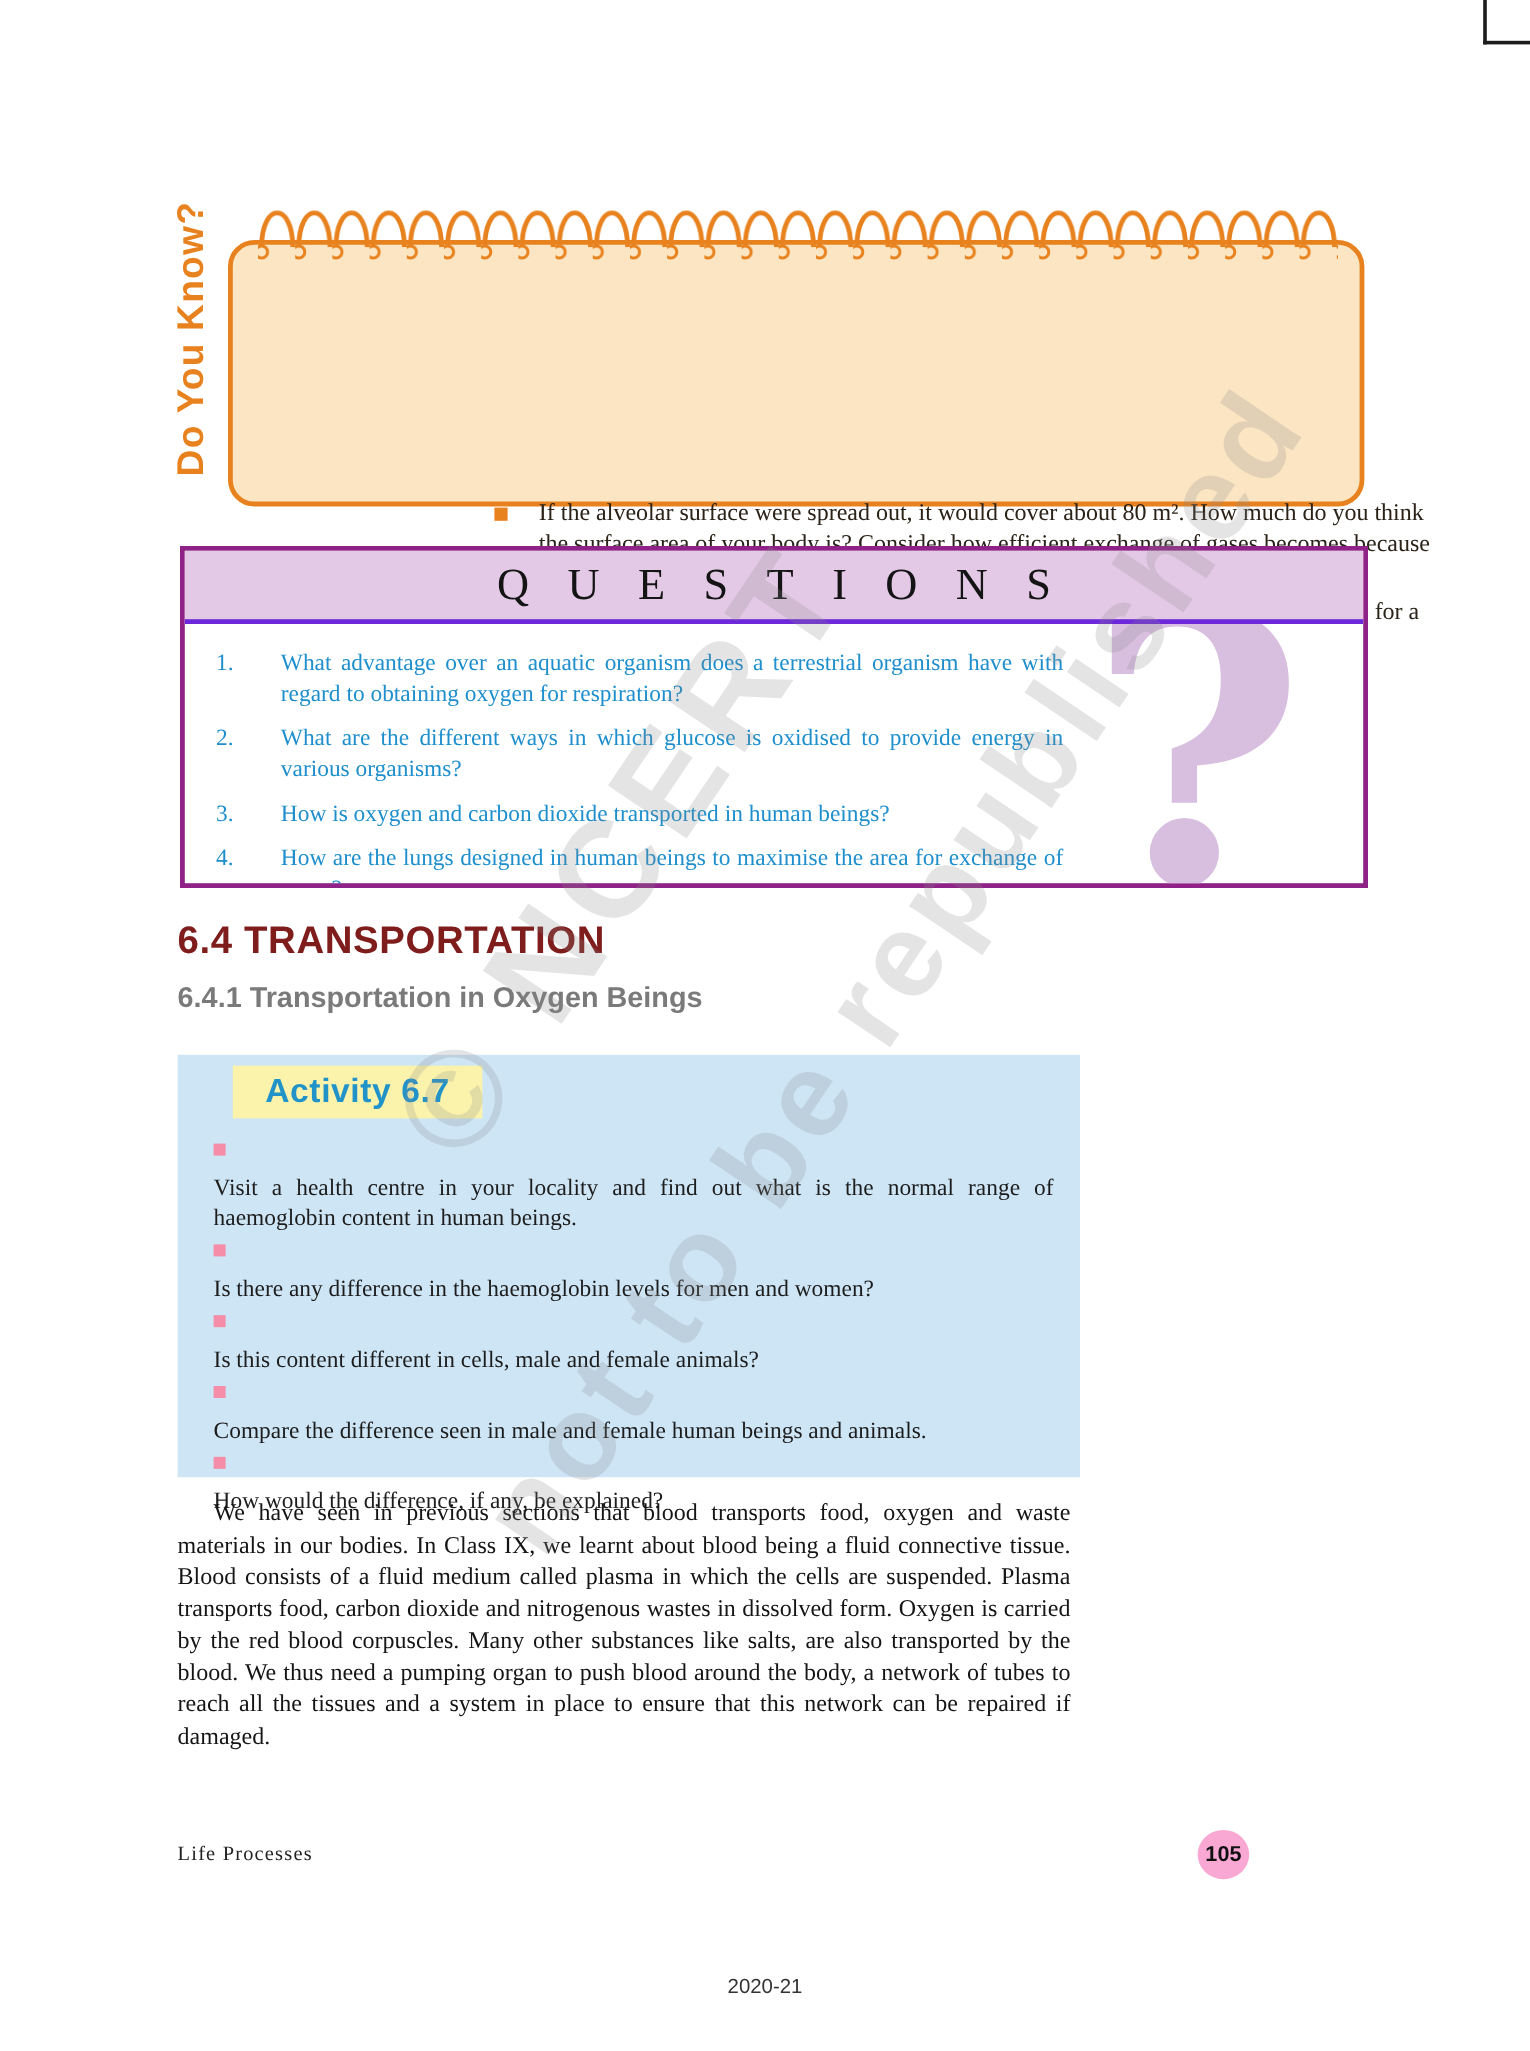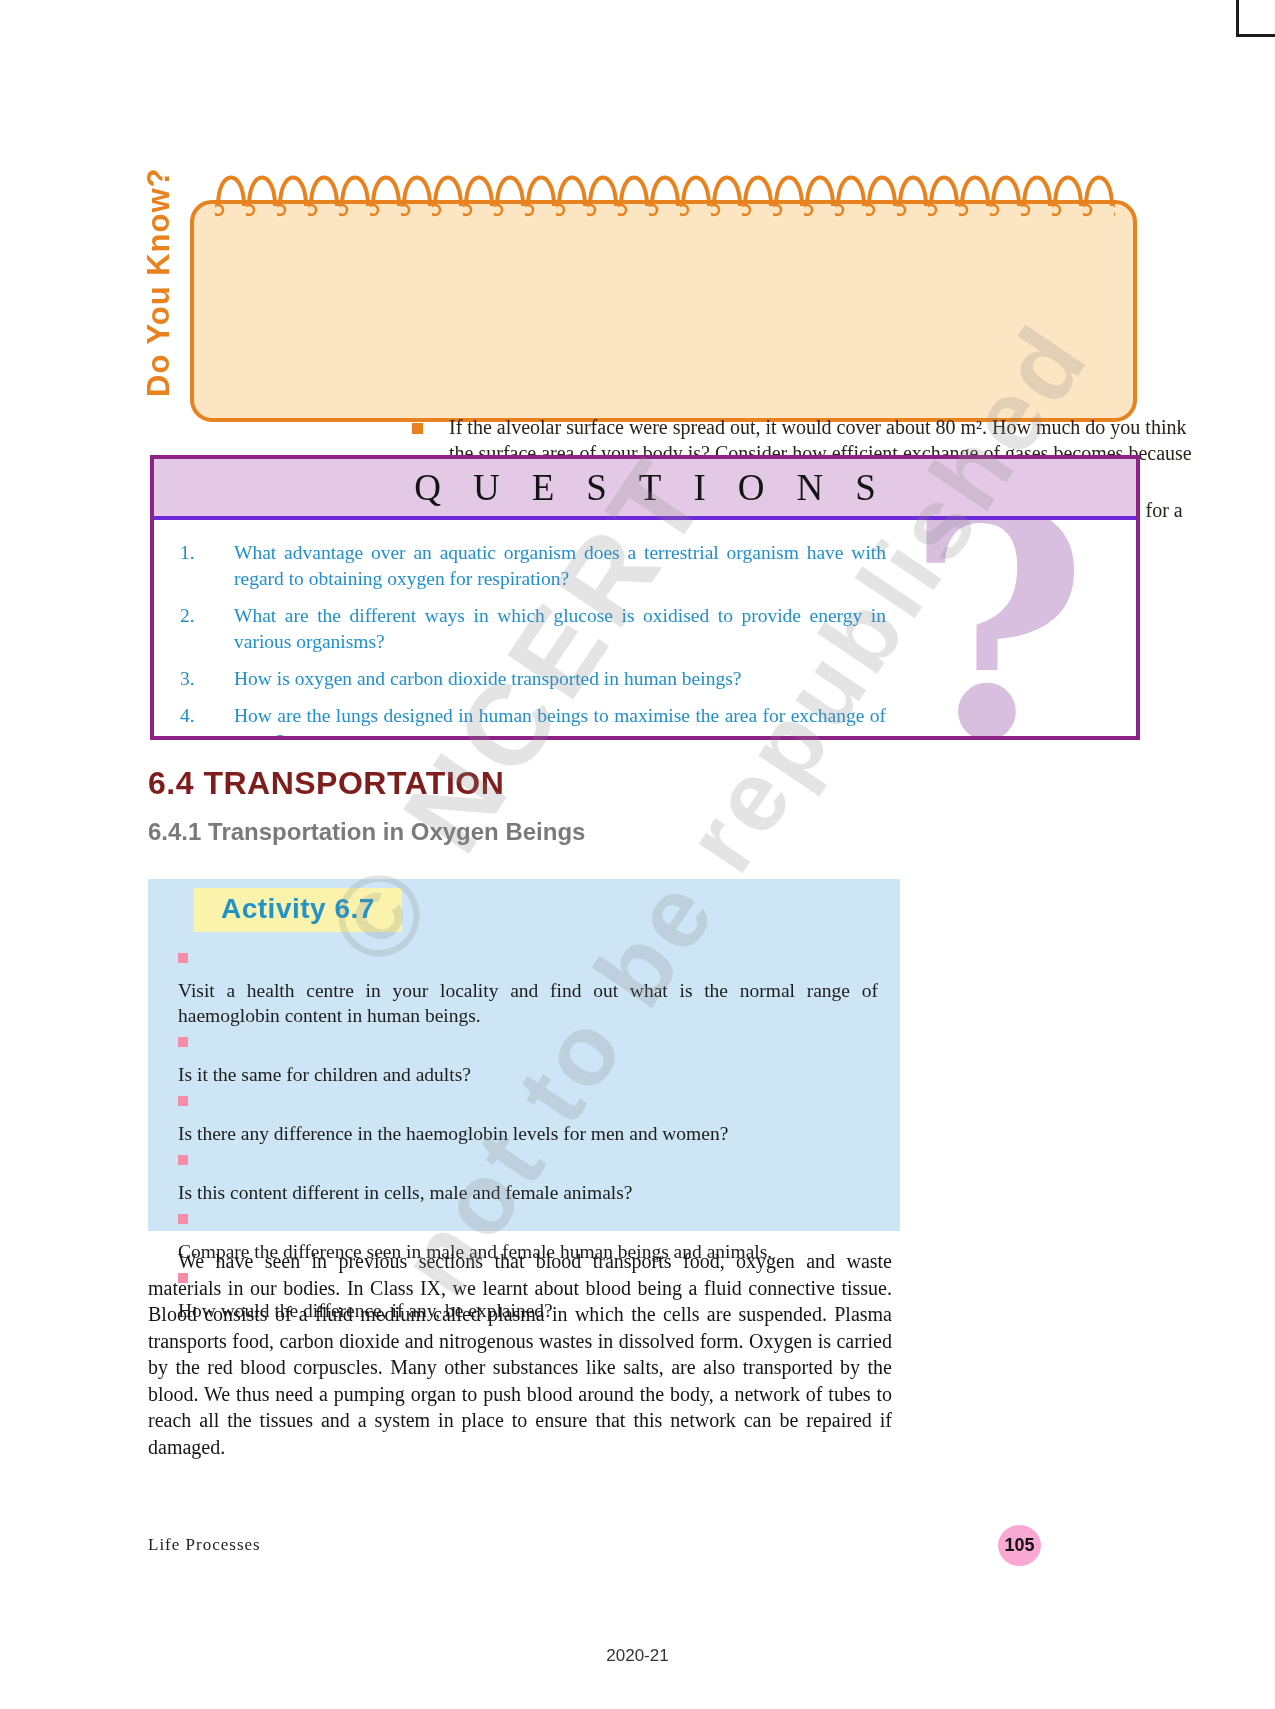--- a/index.html
+++ b/index.html
@@ -170,24 +170,20 @@
 
   <div class="act-box">
     <div class="act-title">Activity 6.7</div>
     <ul class="act-list">
       <li>
         <span class="sq-pink"></span>
         <span class="txt">Visit a health centre in your locality and find out what is the normal range of haemoglobin content in human beings.</span>
       </li>
       <li>
         <span class="sq-pink"></span>
-        <span class="txt">Is it the same for children and adults?</span>
-      </li>
-      <li>
-        <span class="sq-pink"></span>
         <span class="txt">Is there any difference in the haemoglobin levels for men and women?</span>
       </li>
       <li>
         <span class="sq-pink"></span>
         <span class="txt">Is this content different in cells, male and female animals?</span>
       </li>
       <li>
         <span class="sq-pink"></span>
         <span class="txt">Compare the difference seen in male and female human beings and animals.</span>
       </li>

